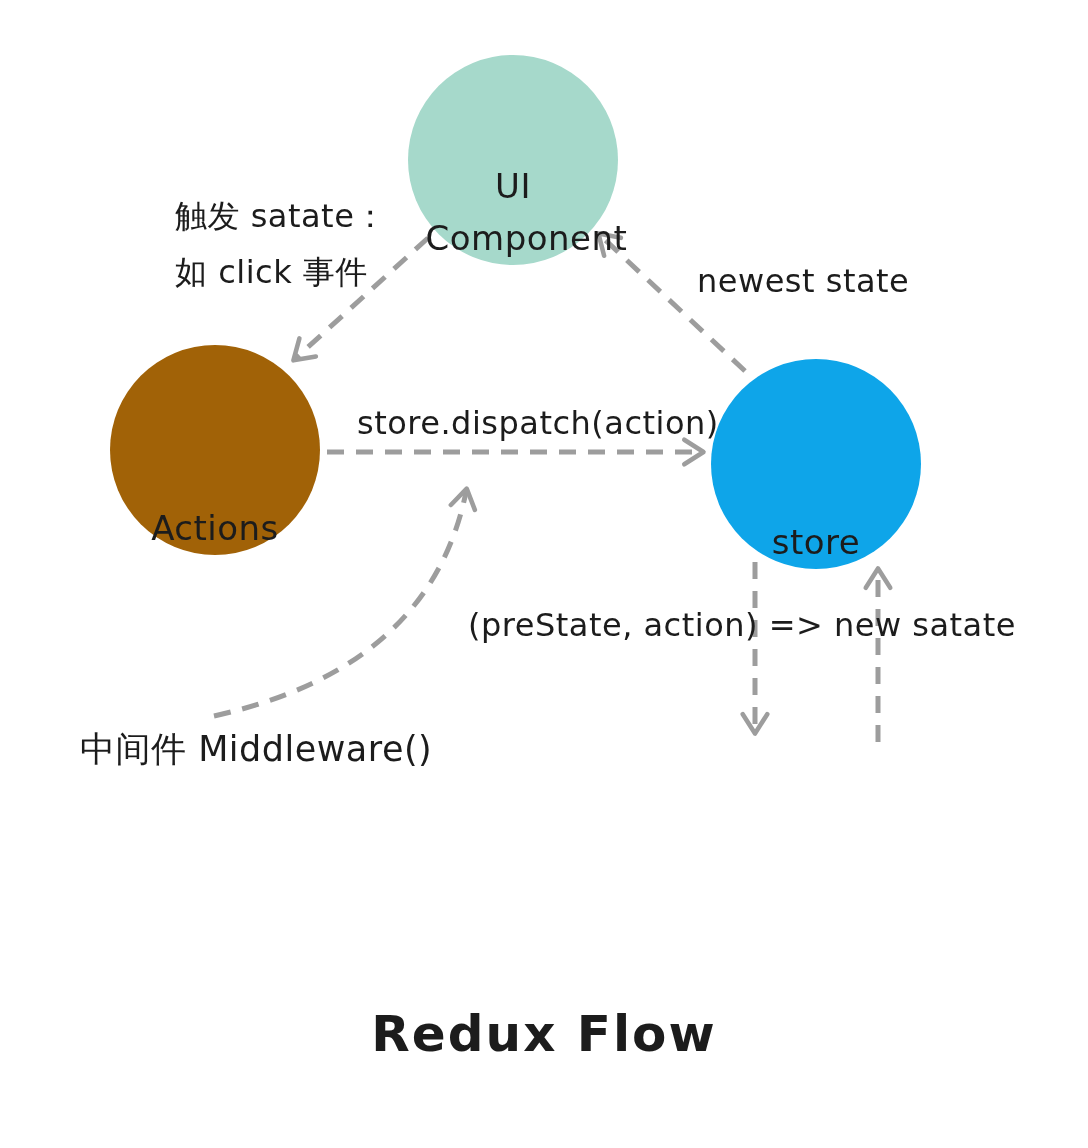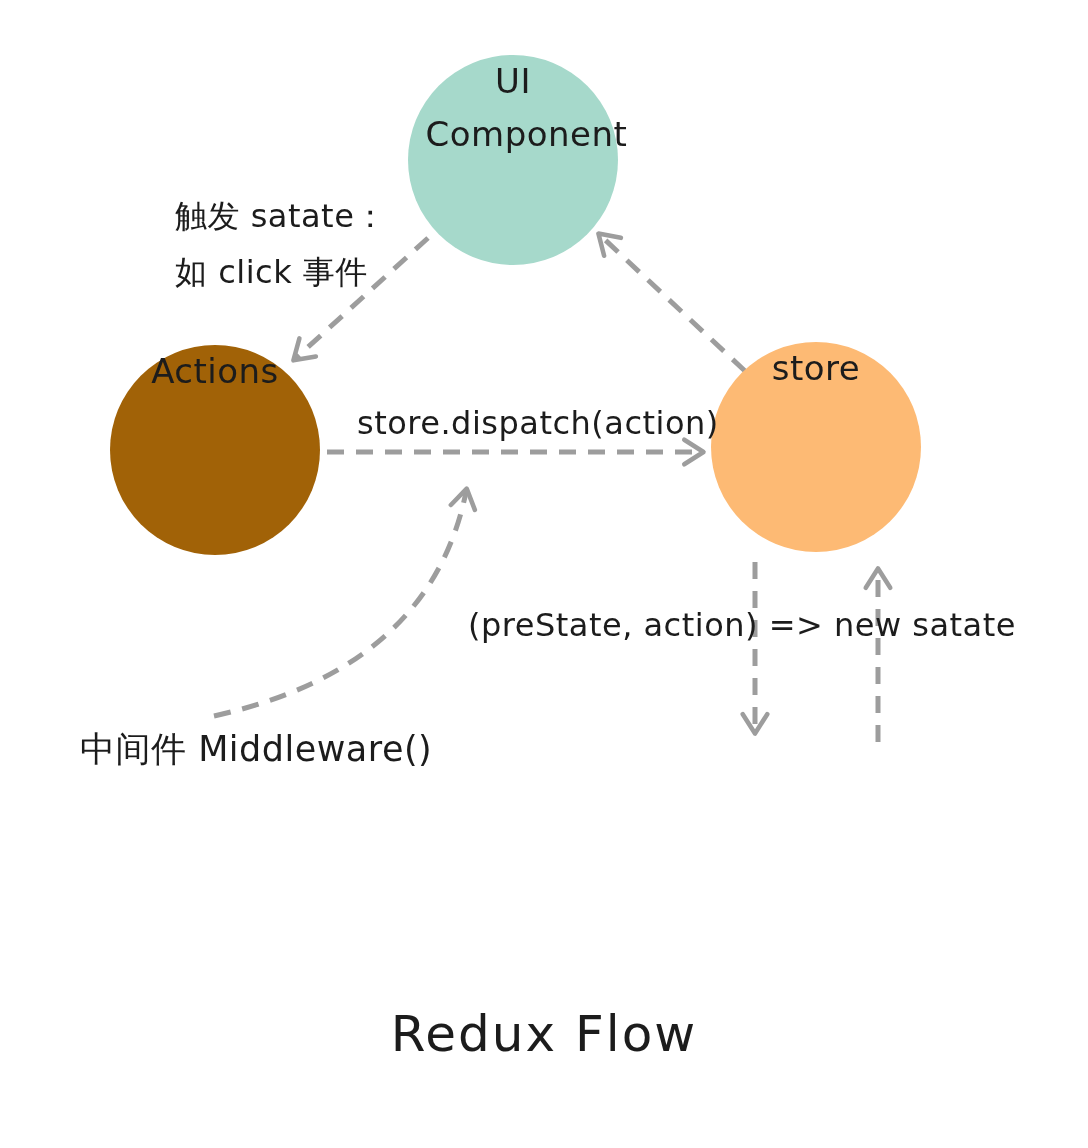--- a/index.html
+++ b/index.html
@@ -22,21 +22,21 @@
     stroke-width: 5;
     stroke-dasharray: 17 12;
     stroke-linecap: butt;
   }
   .node {
     position: absolute;
     width: 210px;
     height: 210px;
     border-radius: 50%;
     display: flex;
-    align-items: flex-start;
+    align-items: flex-end;
     justify-content: center;
     text-align: center;
   }
   .node-label {
     font-size: 34px;
     line-height: 1.55;
     max-width: 175px;
     letter-spacing: 0.5px;
   }
   .edge-label {
@@ -47,21 +47,21 @@
   }
   .edge-label .line { display: block; line-height: 56px; }
   #label-middleware { font-size: 35px; text-align: right; }
   #diagram-title {
     position: absolute;
     left: 0;
     width: 100%;
     top: 1005px;
     text-align: center;
     font-size: 50px;
-    font-weight: normal;
+    font-weight: bold;
     letter-spacing: 2px;
   }
 </style>
 </head>
 <body>
 
 <div id="canvas">
 
   <svg id="arrow-layer" viewBox="0 0 1088 1148" xmlns="http://www.w3.org/2000/svg">
     <defs>
@@ -84,30 +84,31 @@
   </svg>
 
   <div class="node" style="left: 408px; top: 55px; background-color: rgb(166, 217, 203);">
     <span class="node-label">UI Component</span>
   </div>
 
   <div class="node" style="left: 110px; top: 345px; background-color: #a16207;">
     <span class="node-label">Actions</span>
   </div>
 
-  <div class="node" style="left: 711px; top: 342px; background-color: #fdba74;">
+  <div class="node" style="left: 711px; top: 359px; background-color: #0ea5e9;">
     <span class="node-label">store</span>
   </div>
 
 
   <div class="edge-label" id="label-trigger" style="left:175px; top:188px;">
     <span class="line">触发 satate：</span>
     <span class="line">如 click 事件</span>
   </div>
 
+  <div class="edge-label" style="left:697px; top:262px;">newest state</div>
 
   <div class="edge-label" style="left:357px; top:404px;">store.dispatch(action)</div>
 
   <div class="edge-label" style="left:468px; top:606px;">(preState, action) =&gt; new satate</div>
 
   <div class="edge-label" id="label-middleware" style="left:80px; top:726px;">中间件 Middleware()</div>
 
   <div id="diagram-title">Redux Flow</div>
 
 </div>

